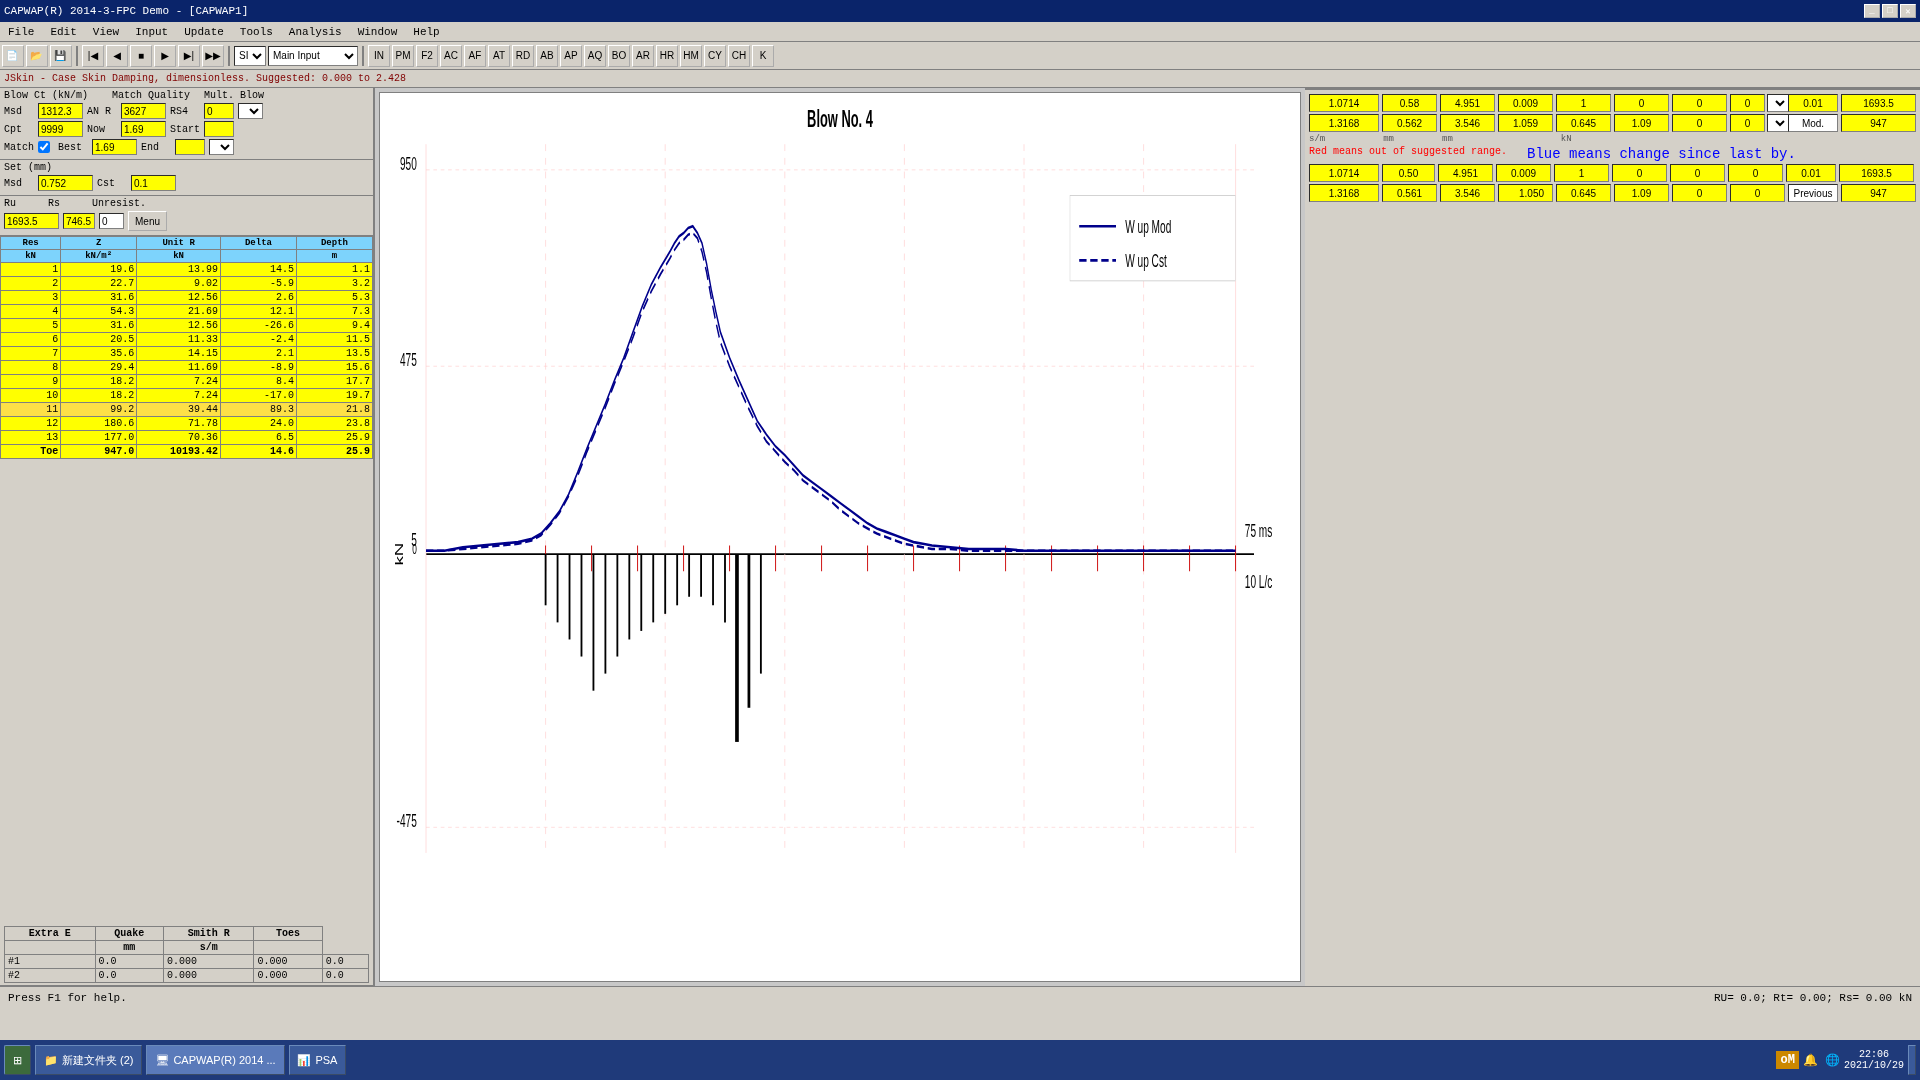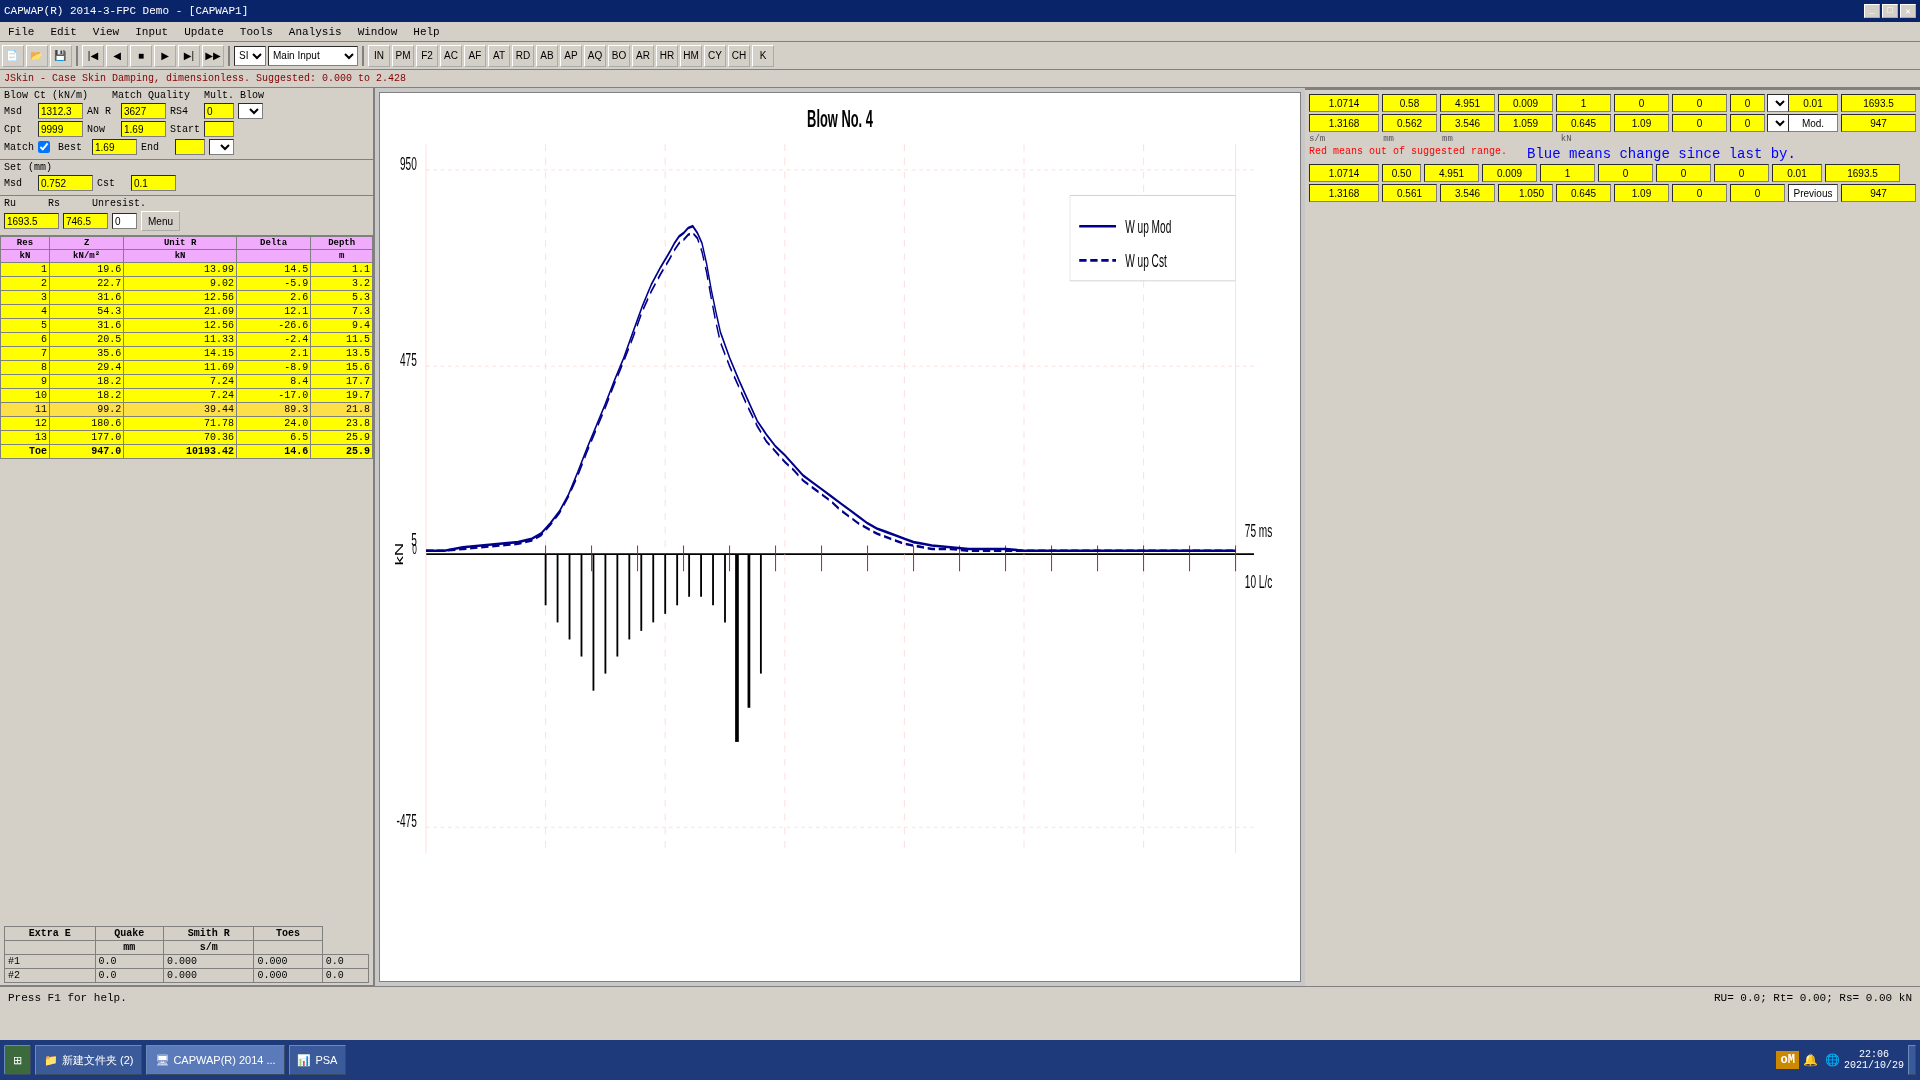--- a/index.html
+++ b/index.html
@@ -148,23 +148,23 @@
     .lp-input-sm { width: 45px; }
     .lp-input-md { width: 55px; }
 
     
     #data-table {
       width: 100%;
       border-collapse: collapse;
       font-size: 10px;
     }
     #data-table th {
-      background: #f0abfc;
+      background: #7dd3fc;
       border: 1px solid #808080;
-      padding: 1px 0;
+      padding: 1px 12px;
       text-align: center;
       font-size: 9px;
     }
     #data-table td {
       border: 1px solid #808080;
       padding: 1px 2px;
       text-align: right;
       font-size: 10px;
     }
 
@@ -444,21 +444,21 @@
 
 
     <div class="lp-section">
       <div class="lp-row">
         <span class="lp-label" style="width:40px;">Ru</span>
         <span class="lp-label" style="width:40px;">Rs</span>
         <span class="lp-label">Unresist.</span>
       </div>
       <div class="lp-row">
         <input class="lp-input" style="width: 55px;" value="1693.5">
-        <input class="lp-input" style="width: 45px;" value="746.5">
+        <input class="lp-input" style="width: 32px;" value="746.5">
         <input class="lp-input lp-input-white" style="width: 25px; background: white;" value="0">
         <button class="btn-std">Menu</button>
       </div>
     </div>
 
     <div style="flex:1; overflow-y:auto;">
       <table id="data-table">
         <thead>
           <tr>
             <th>Res</th>
@@ -740,21 +740,21 @@
         <span style="margin-left:100px;">kN</span>
       </div>
 
       <div class="info-msg">
         <span class="red-text">Red means out of suggested range.</span>
         <span class="blue-text">Blue means change since last by.</span>
       </div>
 
       <div class="bp-row">
         <input class="bp-input bp-input-yellow" style="width: 70px;" value="1.0714">
-        <input class="bp-input bp-input-yellow" style="width: 39px;" value="0.50">
+        <input class="bp-input bp-input-yellow" style="width: 53px;" value="0.50">
         <input class="bp-input bp-input-yellow" style="width: 55px;" value="4.951">
         <input class="bp-input bp-input-yellow" style="width: 55px;" value="0.009">
         <input class="bp-input bp-input-yellow" style="width: 55px;" value="1">
         <input class="bp-input bp-input-yellow" style="width: 55px;" value="0">
         <input class="bp-input bp-input-yellow" style="width: 55px;" value="0">
         <input class="bp-input bp-input-yellow" style="width: 55px;" value="0">
         <input class="bp-input bp-input-yellow" style="width: 50px;" value="0.01">
         <input class="bp-input bp-input-yellow" style="width: 75px;" value="1693.5">
       </div>
 

